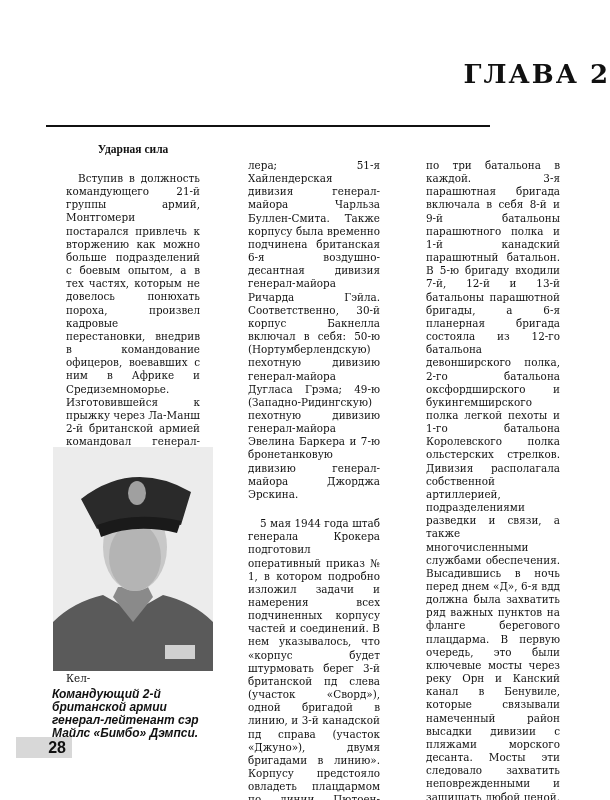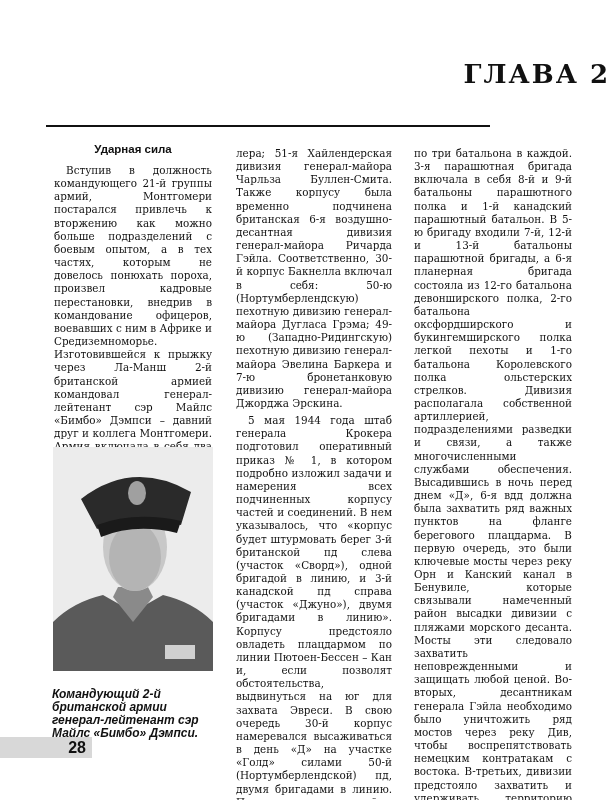--- a/index.html
+++ b/index.html
@@ -2,29 +2,29 @@
 <html><head>
   <meta charset="utf-8">
   <style>
     html, body { margin:0; padding:0; }
     body { width:610px; height:800px; background:#fff; position:relative; overflow:hidden; font-family:"DejaVu Serif", serif; color:#111; }
     .chapter { position:absolute; top:58px; left:0; width:610px; text-align:right; font-family:"DejaVu Serif", serif; font-weight:bold; letter-spacing:2px; }
     .chapter .l1 { font-size:26px; line-height:32px; display:block; }
     .chapter .l2 { font-size:26px; line-height:36px; display:block; }
     .rule { position:absolute; top:125px; left:46px; width:444px; height:1.5px; background:#111; }
     .col { position:absolute; top:143px; font-size:10.4px; line-height:13.15px; text-align:justify; hyphens:none; }
-    .col p { margin:4px; text-indent:0; }
+    .col p { margin:16px; text-indent:0; }
     .col p.ind { text-indent:12px; }
     #c1 { left:50px; width:166px; }
     #c2 { left:232px; width:164px; }
     #c3 { left:410px; width:166px; }
-    .sec { font-family:Liberation Sans, sans-serif; font-weight:bold; font-size:11.5px; text-align:center; margin:-1px 0 8px 0; line-height:14px; }
+    .sec { font-family:Liberation Serif, serif; font-weight:bold; font-size:11.5px; text-align:center; margin:-1px 0 8px 0; line-height:14px; }
     .photo { position:absolute; left:53px; top:447px; width:160px; height:224px; background:#e8e8e8; overflow:hidden; }
     .caption { position:absolute; left:52px; top:688px; width:170px; font-family:"Liberation Sans", sans-serif; font-style:italic; font-weight:bold; font-size:12px; line-height:13px; }
-    .pagebox { position:absolute; left:0; top:737px; width:92px; height:21px; background:#d8d8d8; }
+    .pagebox { position:absolute; left:16px; top:737px; width:56px; height:21px; background:#d8d8d8; }
     .pagenum { position:absolute; right:6px; top:1px; font-family:"Liberation Sans", sans-serif; font-weight:bold; font-size:16px; line-height:20px; }
   </style>
 </head>
 <body>
 
 <div class="chapter">
   <span class="l1">ГЛАВА 2</span>
 </div>
 <div class="rule"></div>
 

